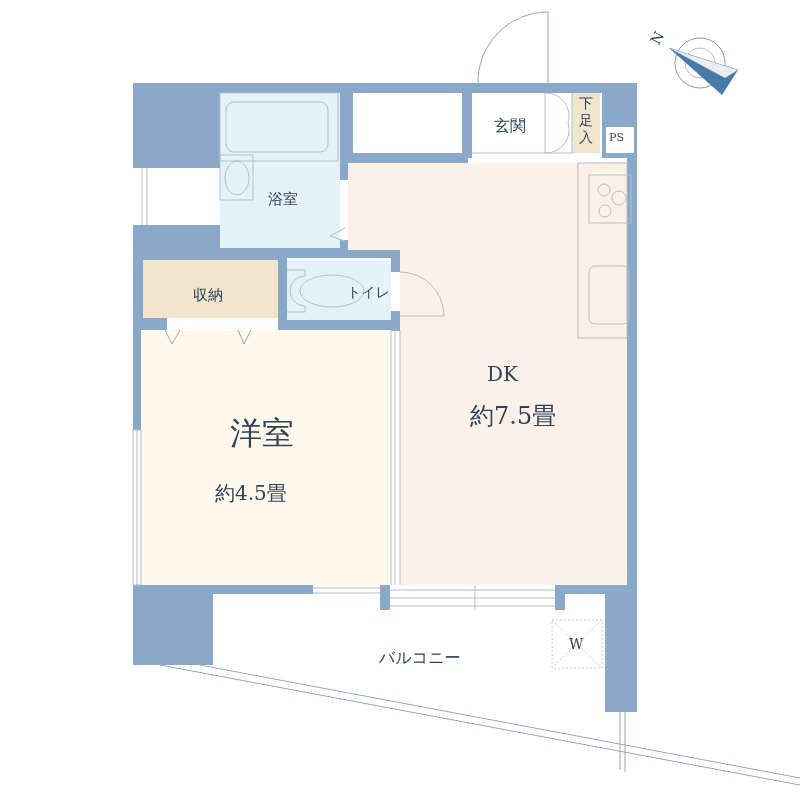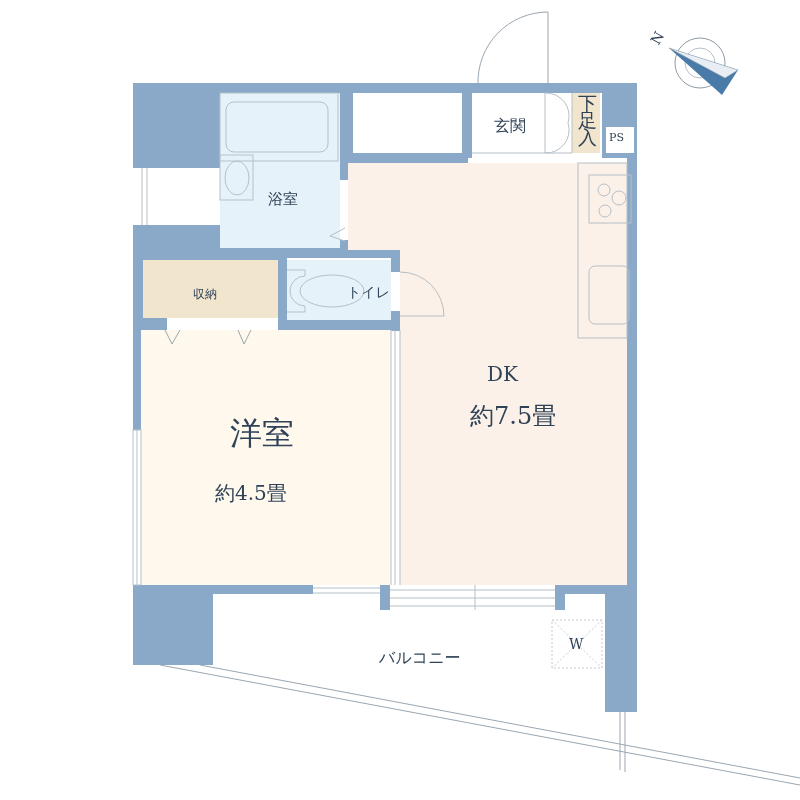--- a/index.html
+++ b/index.html
@@ -155,26 +155,26 @@
     <circle cx="700" cy="63" r="25" fill="none" stroke="#8e9aa6"></circle>
     <circle cx="700" cy="63" r="15" fill="none" stroke="#b5bfc8"></circle>
     <polygon points="669,48 738,70 722,95" fill="#4a7ba8"></polygon>
     <polygon points="669,48 738,70 725,78" fill="#e8eef4" stroke="#8e9aa6" stroke-width="0.5"></polygon>
   </g>
 </svg>
 
 <div class="label" style="left:651px; top:30px; font-size:14px; transform:rotate(-60deg);">N</div>
 
 <div class="label" style="left:494px; top:116px; font-size:16px;">玄関</div>
-<div class="label" style="left:578px; top:95px; width:16px; font-size:19px; line-height:17px; white-space:normal;">下足入</div>
+<div class="label" style="left:578px; top:95px; width:16px; font-size:14px; line-height:17px; white-space:normal;">下足入</div>
 <div class="label" style="left:609px; top:131px; font-size:11px;">PS</div>
 
 <div class="label" style="left:268px; top:190px; font-size:15px;">浴室</div>
 <div class="label" style="left:333px; top:284px; font-size:14px;margin-left:14px;">トイレ</div>
-<div class="label" style="left:193px; top:286px; font-size:12px;">収納</div>
+<div class="label" style="left:193px; top:286px; font-size:15px;">収納</div>
 
 <div class="label" style="left:487px; top:362px; font-size:20px;">DK</div>
 <div class="label" style="left:470px; top:400px; font-size:24px;text-align:center;">約7.5畳</div>
 
 <div class="label" style="left:230px; top:412px; font-size:32px;">洋室</div>
 <div class="label" style="left:215px; top:480px; font-size:20px;">約4.5畳</div>
 
 <div class="label" style="left:379px; top:648px; font-size:16px;font-family:Liberation Mono, monospace;">バルコニー</div>
 <div class="label" style="left:569px; top:636px; font-size:14px;">W</div>
 

